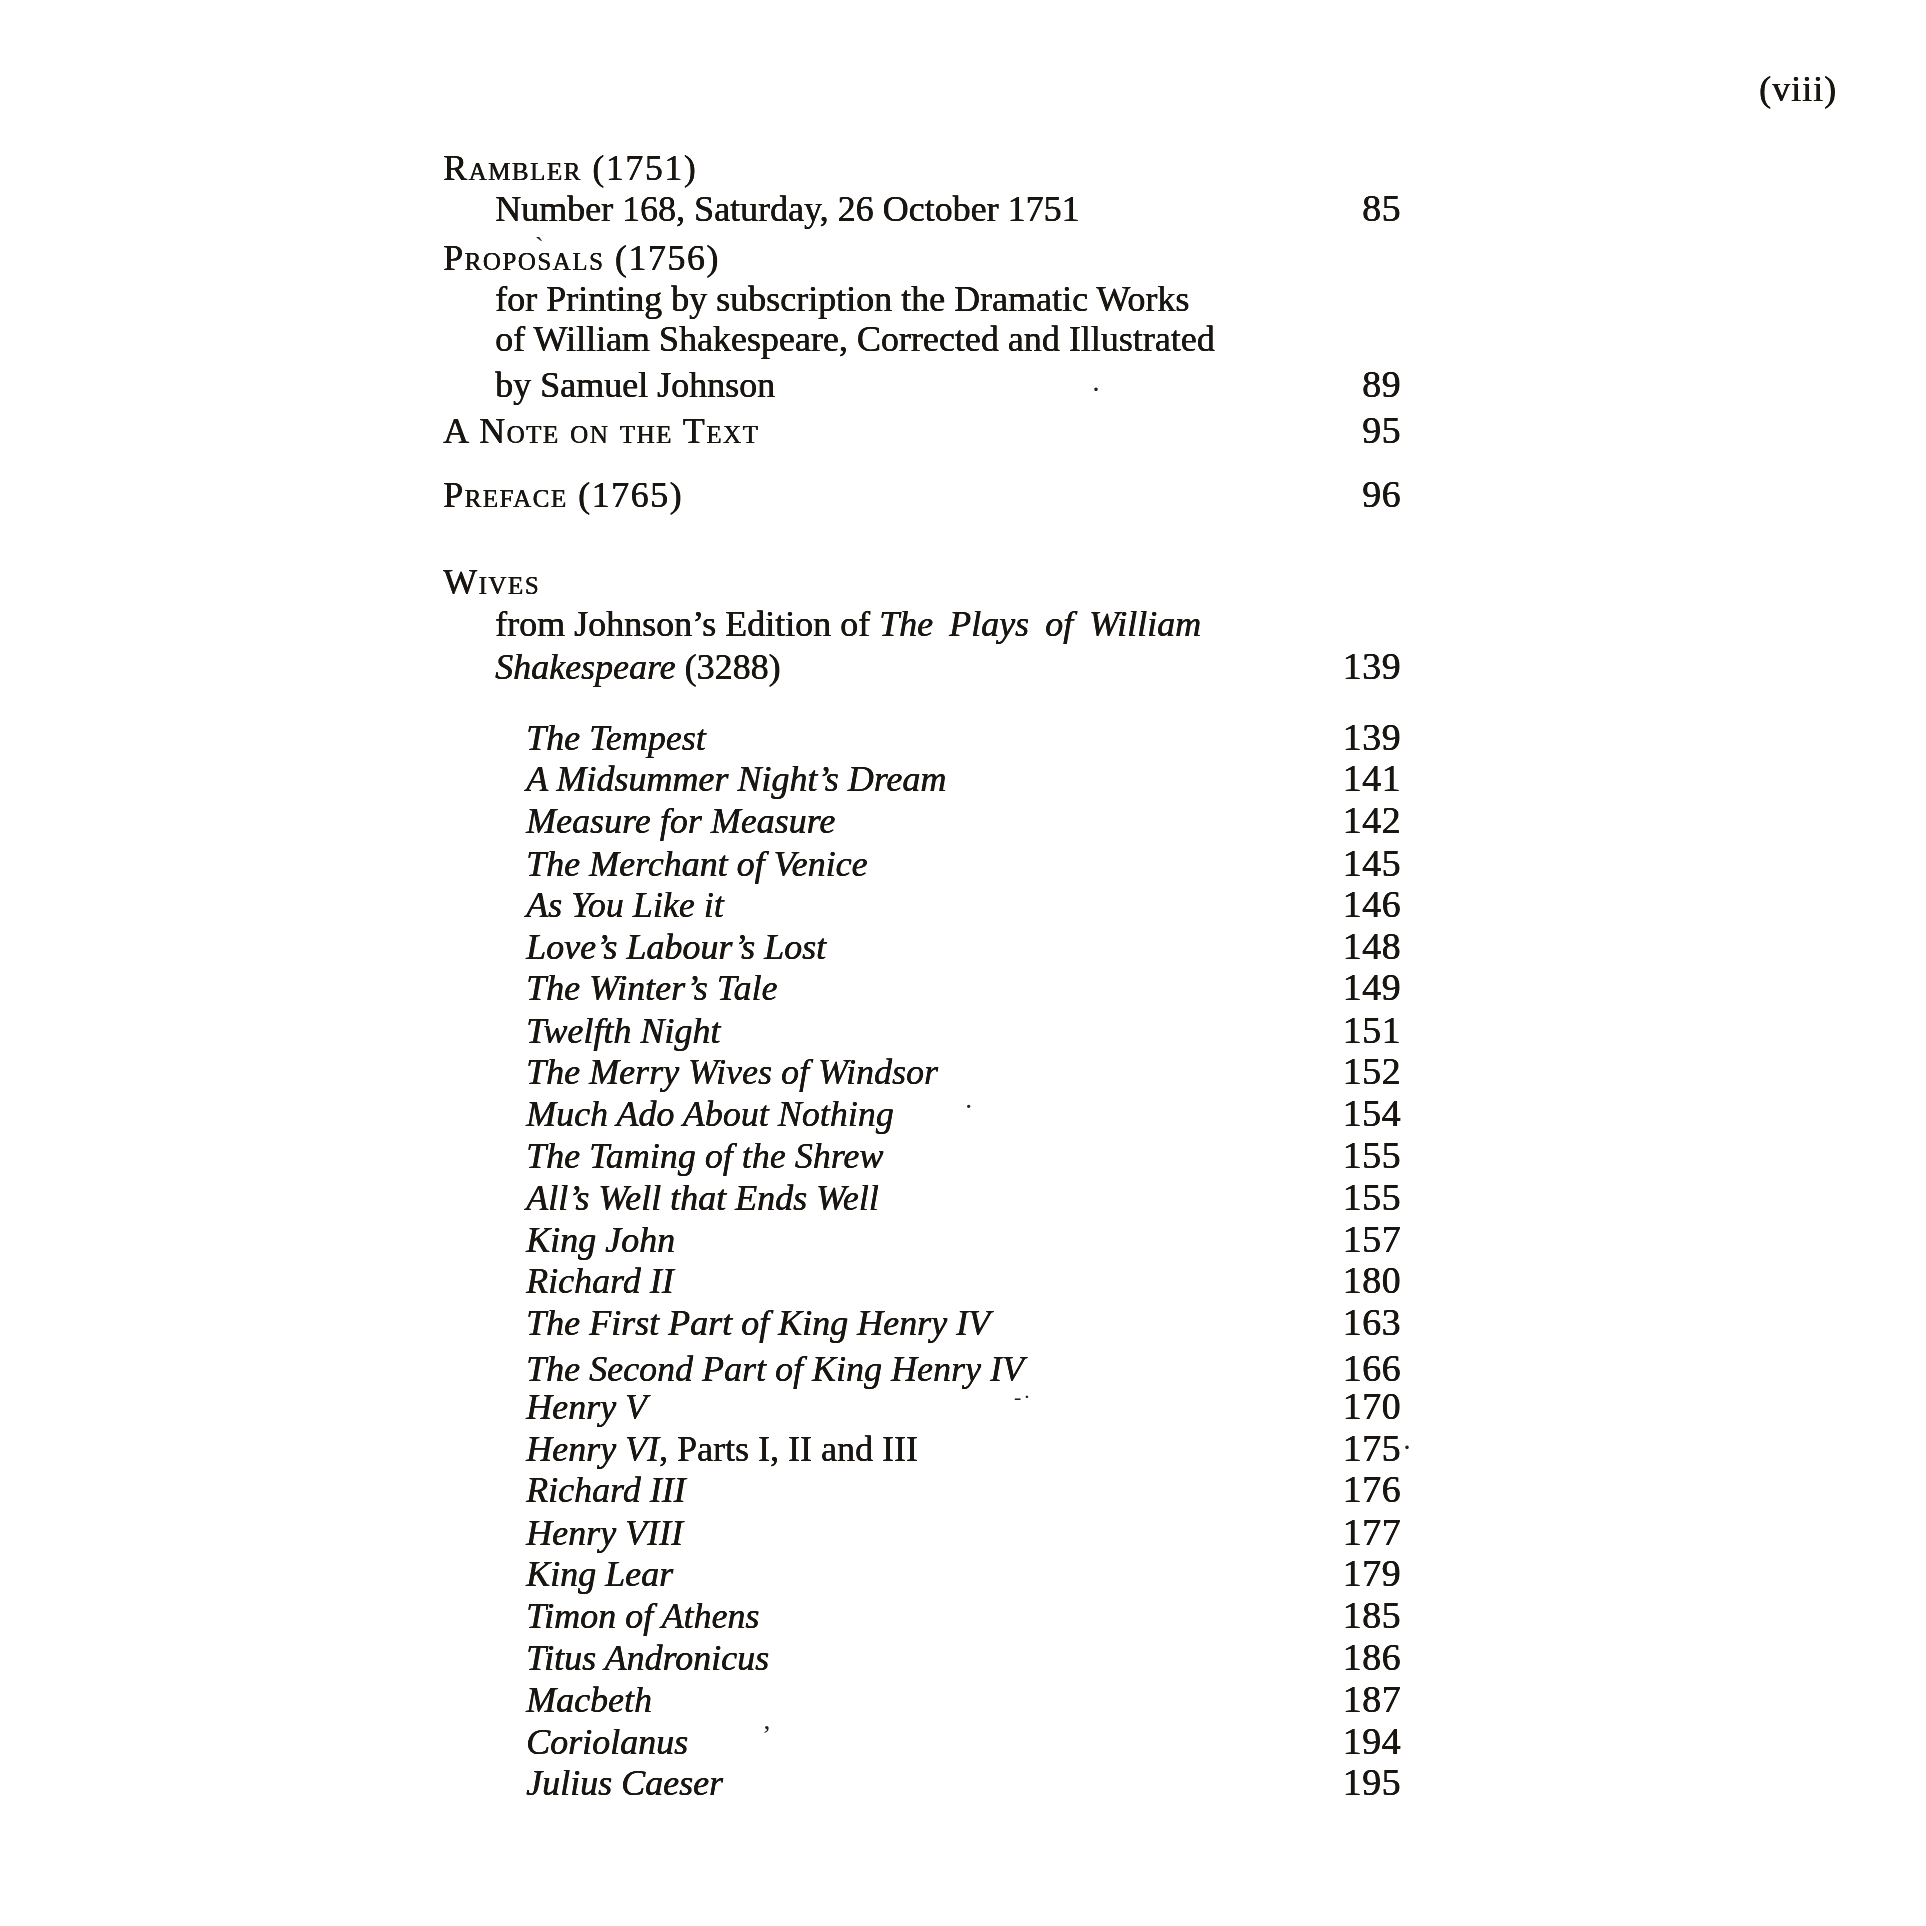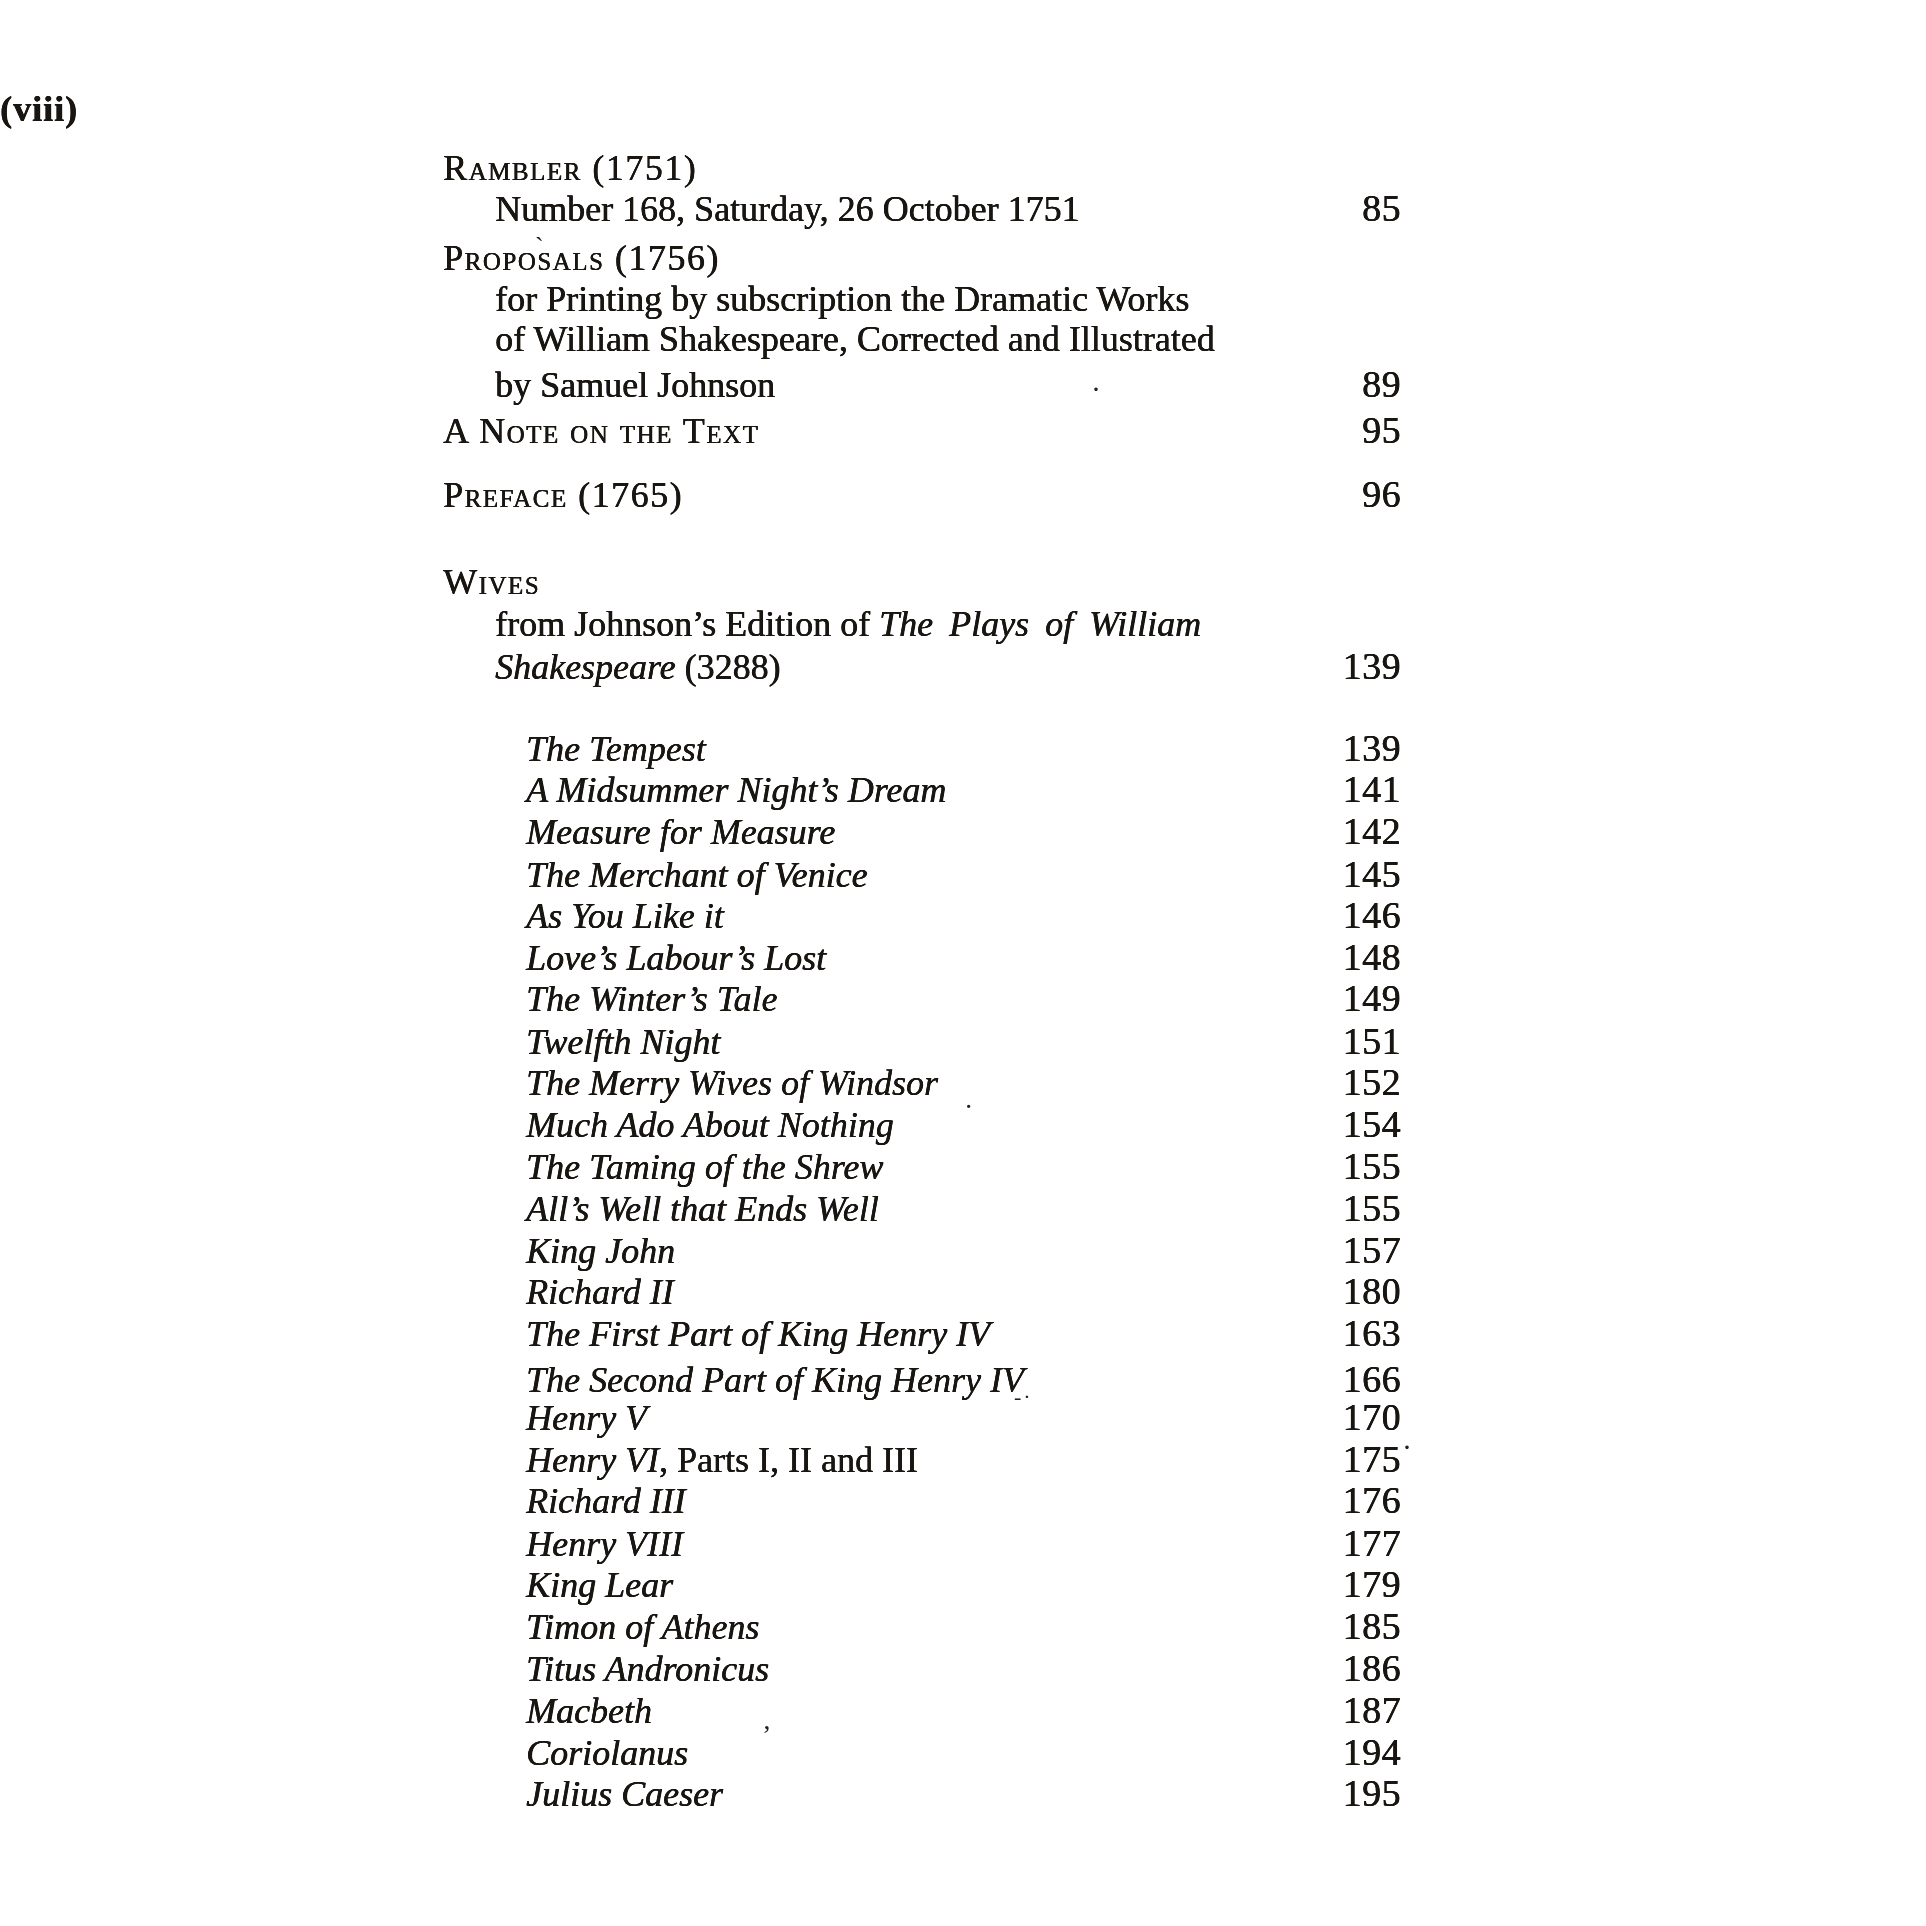--- a/index.html
+++ b/index.html
@@ -8,35 +8,34 @@
     background: #ffffff;
     position: relative;
     font-family: "Liberation Serif", "DejaVu Serif", serif;
     font-size: 36px;
     color: #191511;
     overflow: hidden;
   }
   .ink { text-shadow: 0.4px 0 currentColor, 0 0.3px currentColor; }
   .folio {
     position: absolute;
-    top: 88px; left: 0; width: 1837px;
-    text-align: left;
+    top: 68px; left: 0; width: 1837px;
+    text-align: right;
     letter-spacing: 1px;
-    font-weight: bold;
   }
   .row {
     position: absolute;
     left: 443px; right: 526px;
     display: flex;
     align-items: baseline;
     line-height: 1;
     white-space: pre;
   }
   .ind1 { padding-left: 52px; }
-  .ind2 { padding-left: 83px; margin-top: 11px; }
+  .ind2 { padding-left: 83px; }
   .sc { font-variant: small-caps; letter-spacing: 1.5px; }
   .it { font-style: italic; }
   .ws { word-spacing: 7px; }
   .pg {
     margin-left: auto;
     font-size: 38px;
     letter-spacing: 0.5px;
     text-align: right;
   }
   .mark {

